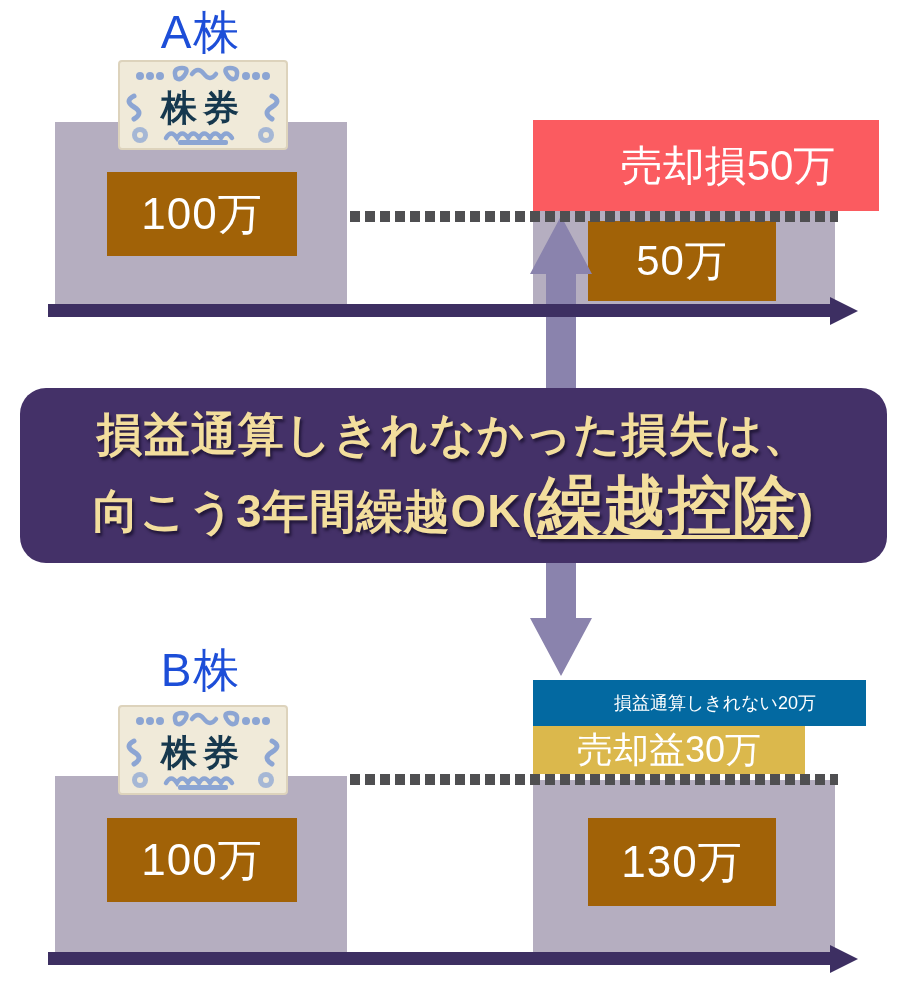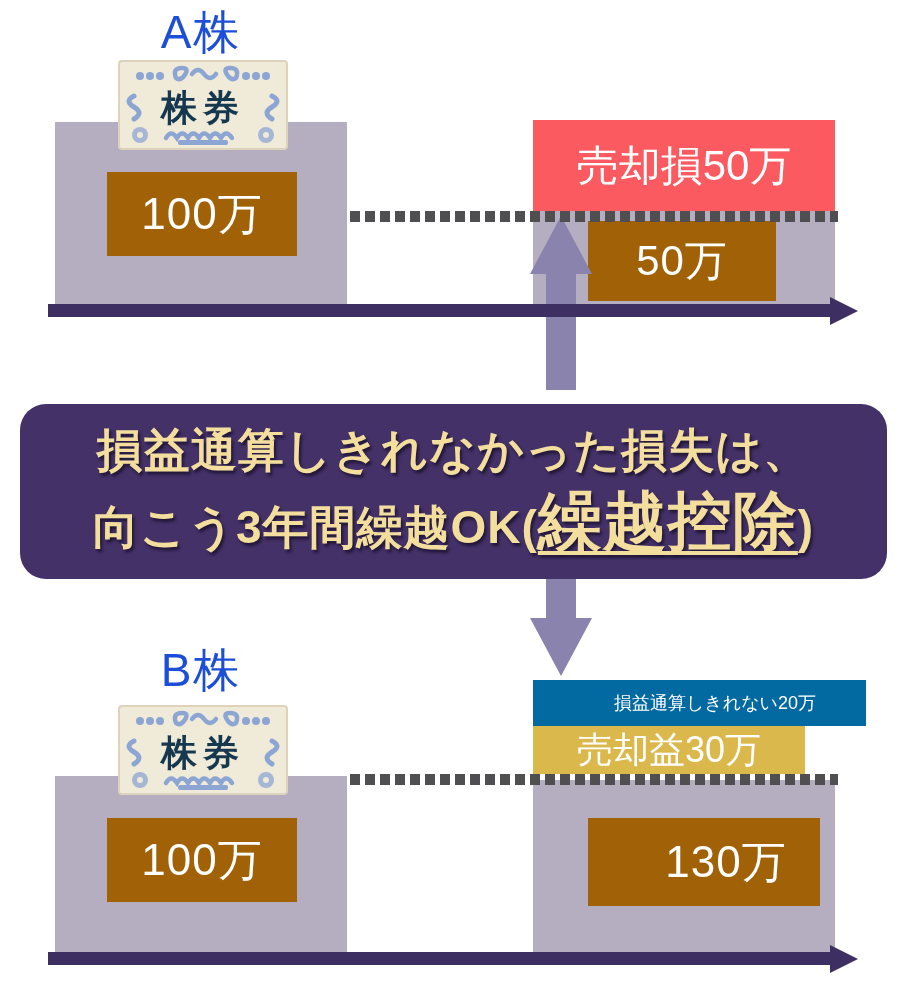--- a/index.html
+++ b/index.html
@@ -10,38 +10,38 @@
   
   .box-light{background:#B5AEC0;}
   .box-inner{background:#a16207;display:flex;align-items:center;justify-content:center;
              color:#fff;font-size:44px;letter-spacing:1px;}
 
   
   .stock-label{font-size:46px;color:#1d4ed8;text-align:center;letter-spacing:2px;}
 
   
   .result-box{display:flex;align-items:center;justify-content:center;color:#fff;}
-  .loss-a{background:#FB5B60;font-size:42px;}
+  .loss-a{background:#FB5B60;font-size:42px;padding-left:44px;}
   .carry-b{background:#0369a1;font-size:18px;padding-left:31px;}
   .gain-b{background:#DBB84C;font-size:36px;}
 
   
   .dotted{height:11px;z-index:6;
     background:repeating-linear-gradient(90deg,#4F4F51 0 10px,transparent 10px 15px);}
 
   
   .tl-bar{height:13px;background:#3D2F62;z-index:5;}
   .tl-head{width:0;height:0;border-top:14px solid transparent;border-bottom:14px solid transparent;
            border-left:28px solid #3D2F62;z-index:5;}
 
   
   .varrow{z-index:4;}
 
   
-  .banner{left:20px;top:404px;width:867px;height:175px;background:#443168;border-radius:26px;
+  .banner{left:20px;top:388px;width:867px;height:175px;background:#443168;border-radius:26px;
           z-index:8;display:flex;flex-direction:column;align-items:center;justify-content:center;
           color:#F3DE9D;font-weight:bold;
           text-shadow:2px 3px 3px rgba(10,5,25,0.6);}
   .banner-line1{font-size:46px;letter-spacing:1px;line-height:1.15;}
   .banner-line2{font-size:46px;letter-spacing:1px;line-height:1.15;margin-top:8px;}
   .banner-hl{font-size:64px;text-decoration:underline;text-decoration-thickness:4px;text-underline-offset:8px;}
 
   .cert{z-index:3;}
 </style>
 </head>
@@ -130,20 +130,20 @@
   </svg>
 
   <div class="abs box-light" style="left:55px;top:776px;width:292px;height:179px;"></div>
   <div class="abs box-inner" style="left:107px;top:818px;width:190px;height:84px;">100万</div>
 
   <div class="abs result-box carry-b" style="left:533px;top:680px;width:302px;height:46px;z-index:2;">損益通算しきれない20万</div>
 
   <div class="abs result-box gain-b" style="left:533px;top:726px;width:272px;height:48px;z-index:2;">売却益30万</div>
 
   <div class="abs box-light" style="left:533px;top:780px;width:302px;height:175px;"></div>
-  <div class="abs box-inner" style="left:588px;top:818px;width:188px;height:88px;padding-left:44px;">130万</div>
+  <div class="abs box-inner" style="left:588px;top:818px;width:188px;height:88px;">130万</div>
 
   <div class="abs dotted" style="left:350px;top:774px;width:488px;"></div>
 
   <div class="abs tl-bar" style="left:48px;top:952px;width:782px;"></div>
   <div class="abs tl-head" style="left:830px;top:945px;"></div>
 
 </div>
 
 </body></html>

